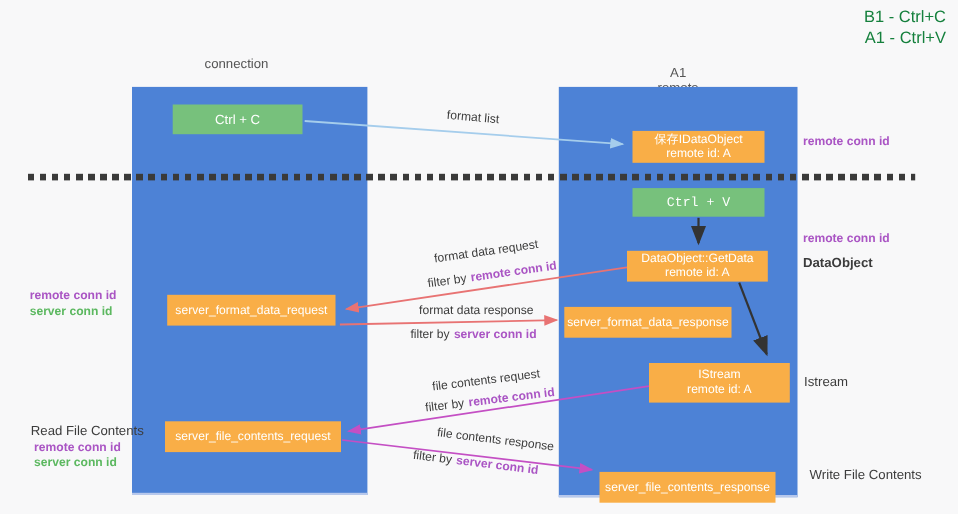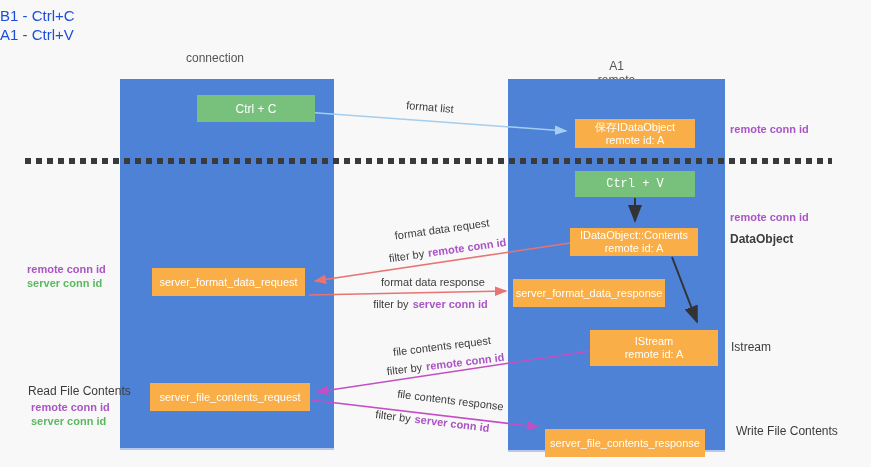--- a/index.html
+++ b/index.html
@@ -1,37 +1,37 @@
 <!DOCTYPE html>
 <html><head>
 <meta charset="utf-8">
 <style>
   html,body { margin:0; padding:0; background:#f8f8f9; font-family:"Liberation Sans",sans-serif; }
   .canvas { position:relative; width:871px; height:467px; overflow:hidden; background:#f8f8f9; }
 
-  .title { position:absolute; left:0; top:6px; width:860px; text-align:left;
-           font-size:15px; line-height:19px; color:#1d4ed8; }
+  .title { position:absolute; left:0; top:6px; width:860px; text-align:right;
+           font-size:15px; line-height:19px; color:#15803d; }
 
   .col-header { position:absolute; text-align:center; font-size:12px; line-height:14px; color:#555; }
   .col-header.left  { left:110px; top:51px; width:210px; }
   .col-header.right { left:508px; top:47px; width:217px;margin-top:12px; }
 
   .col { position:absolute; background:#4d82d6; border-bottom:2px solid #b7c8ec; }
   .col.left  { left:120px; top:79px; width:214px; height:369px; }
   .col.right { left:508px; top:79px; width:217px; height:371px; }
 
   .dashline { position:absolute; left:25px; top:158px; width:807px; height:6px;
               background:repeating-linear-gradient(to right,#3a3a3a 0 6px,transparent 6px 11px); }
 
   .box { position:absolute; display:flex; flex-direction:column; align-items:center;
          justify-content:center; color:#fff; text-align:center; box-sizing:border-box; }
   .box.green  { background:#77c17c; font-size:12px; }
   .box.orange { background:#f9ae47; font-size:11px; line-height:13px; }
 
-  .b-ctrl-c   { left:157px; top:95px;  width:118px; height:27px;margin-left:40px; }
+  .b-ctrl-c   { left:157px; top:95px;  width:118px; height:27px; }
   .b-save     { left:575px; top:119px; width:120px; height:29px; font-size:10.5px;}
   .b-ctrl-v   { left:575px; top:171px; width:120px; height:26px;font-family:Liberation Mono, monospace; }
   .b-getdata  { left:570px; top:228px; width:128px; height:28px; }
   .b-freq     { left:152px; top:268px; width:153px; height:28px; }
   .b-fresp    { left:513px; top:279px; width:152px; height:28px; }
   .b-istream  { left:590px; top:330px; width:128px; height:36px; }
   .b-fcreq    { left:150px; top:383px; width:160px; height:28px; }
   .b-fcresp   { left:545px; top:429px; width:160px; height:28px; }
 
   .lbl { position:absolute; font-size:11px; color:#3c3c3c; white-space:nowrap; }
@@ -102,21 +102,21 @@
   <div class="box orange b-save">
     <span>保存IDataObject</span>
     <span>remote id: A</span>
   </div>
 
   <div class="box green b-ctrl-v">
     <span>Ctrl + V</span>
   </div>
 
   <div class="box orange b-getdata">
-    <span>IDataObject::Contents</span>
+    <span>DataObject::GetData</span>
     <span>remote id: A</span>
   </div>
 
   <div class="box orange b-freq">
     <span>server_format_data_request</span>
   </div>
 
   <div class="box orange b-fresp">
     <span>server_format_data_response</span>
   </div>

